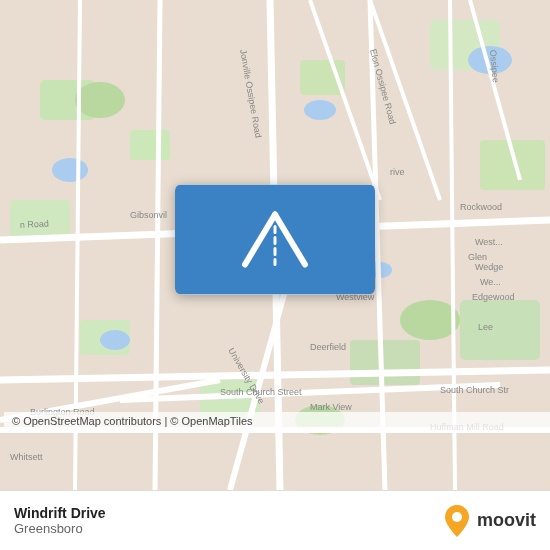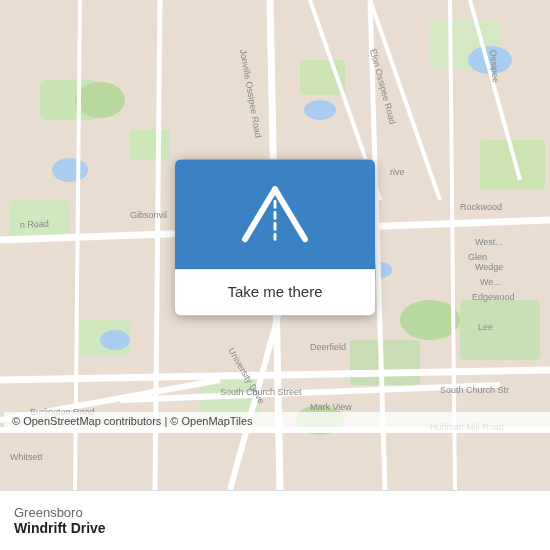--- a/index.html
+++ b/index.html
@@ -197,28 +197,33 @@
   <div id="card-overlay">
     <div id="card-icon-area">
 
       <svg width="80" height="70" viewBox="0 0 80 70" xmlns="http://www.w3.org/2000/svg">
 
         <line x1="40" y1="10" x2="10" y2="60" stroke="white" stroke-width="6" stroke-linecap="round"></line>
         <line x1="40" y1="10" x2="70" y2="60" stroke="white" stroke-width="6" stroke-linecap="round"></line>
         <line x1="40" y1="22" x2="40" y2="60" stroke="white" stroke-width="3" stroke-dasharray="6,5" stroke-linecap="round"></line>
       </svg>
     </div>
-    <div id="card-button-area">
-      <button id="take-me-there-btn">Take me there</button>
-    </div>
   </div>
 
   <div id="attribution-bar">
     <span>© OpenStreetMap contributors | © OpenMapTiles</span>
   </div>
 </div>
 
 <div id="bottom-bar">
   <div id="location-info">
+    <span id="location-name">Windrift Drive</span>
     <span id="location-city">Greensboro</span>
-    <span id="location-name">Windrift Drive</span>
+  </div>
+  <div id="moovit-logo">
+
+    <svg width="32" height="36" viewBox="0 0 32 36" xmlns="http://www.w3.org/2000/svg">
+      <path d="M16 2C9.373 2 4 7.373 4 14c0 8 12 20 12 20s12-12 12-20c0-6.627-5.373-12-12-12z" fill="#f5a623"></path>
+      <circle cx="16" cy="14" r="5" fill="white"></circle>
+    </svg>
+    <span class="moovit-text">moovit</span>
   </div>
 </div>
 
 </body></html>

